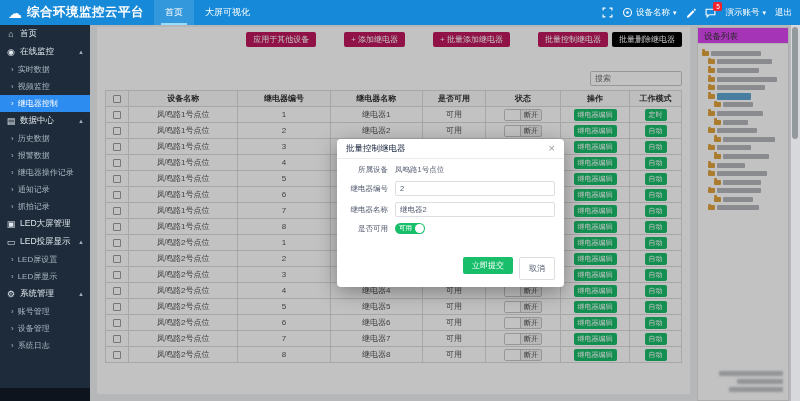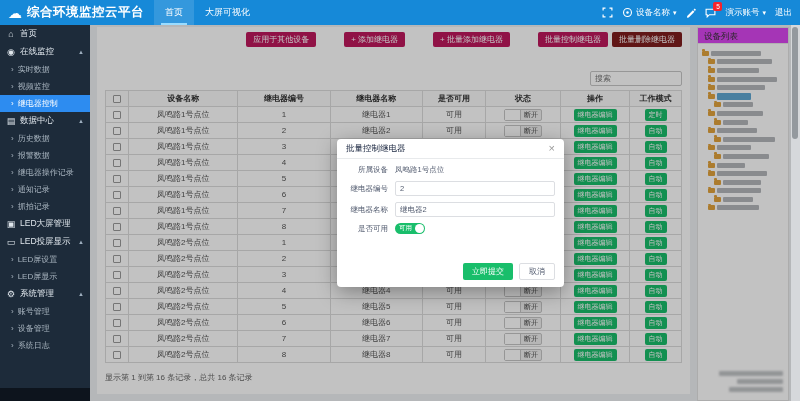--- a/index.html
+++ b/index.html
@@ -31,21 +31,21 @@
   .sub-arrow { margin-right:4px; font-size:8px; flex:none; }
   .side-caret { margin-left:auto; font-size:6px; color:#9fb0c0; }
   .sidebar-footer { position:absolute; bottom:0; left:0; right:0; height:13px; background:#0d141d; }
 
   
   .content { position:absolute; top:25px; left:90px; right:0; bottom:0; background:#eef1f4; }
   .card { position:absolute; left:7px; top:2px; width:593px; bottom:7px; background:#fff; padding:3px 8px; }
   .toolbar { display:flex; justify-content:flex-end; gap:4px; margin-top:2px; }
   .btn { height:15px; font-size:8px; color:#fff; border:none; border-radius:2px; padding:0 7px; cursor:pointer; white-space:nowrap; font-family:inherit; }
   .btn.green { background:#be185d;margin-left:24px; }
-  .btn.red { background:#7f1d1d;text-align:center; }
+  .btn.red { background:#000000;text-align:center; }
   .search-row { display:flex; justify-content:flex-end; margin-top:24px; }
   .search-input { width:92px; height:15px; border:1px solid #c7c7c7; border-radius:2px; font-size:8px; padding:0 4px; font-family:inherit; color:#555; }
   table.grid { width:100%; border-collapse:collapse; margin-top:4px; table-layout:fixed; }
   .grid th, .grid td { border:1px solid #dcdcdc; text-align:center; font-size:8px; color:#555; height:16px; padding:0 1px; overflow:hidden; white-space:nowrap; }
   .grid th { color:#333; font-weight:bold; background:#fafafa; }
   .cb { display:inline-block; width:8px; height:8px; border:1px solid #9a9a9a; background:#fff; border-radius:1px; vertical-align:middle; }
   .tswitch { display:inline-flex; align-items:center; width:38px; height:12px; border:1px solid #c6c6c6; border-radius:2px; background:#efefef; vertical-align:middle; cursor:pointer; }
   .tknob { width:16px; height:10px; background:#fff; border-right:1px solid #c6c6c6; flex:none; }
   .tlabel { flex:1; font-size:7px; color:#444; text-align:center; }
   .btn-cell { background:#19be6b; color:#fff; border:none; border-radius:2px; font-size:7px; padding:1px 4px; cursor:pointer; font-family:inherit; white-space:nowrap; }
@@ -75,21 +75,21 @@
   .frow label { width:42px; text-align:right; font-size:7.5px; color:#515a6e; margin-right:7px; flex:none; }
   .static-val { font-size:7.5px; color:#515a6e; }
   .field { flex:1; height:15px; border:1px solid #dcdee2; border-radius:2px; font-size:7.5px; color:#515a6e; padding:0 4px; font-family:inherit; background:#fff; }
   .select-box { flex:1; height:15px; border:1px solid #dcdee2; border-radius:2px; display:flex; align-items:center; padding:0 4px; font-size:7.5px; color:#515a6e; cursor:pointer; }
   .select-caret { margin-left:auto; color:#a5a5a5; font-size:7px; }
   .switch-on { width:30px; height:11px; background:#19be6b; border-radius:6px; display:flex; align-items:center; position:relative; padding-left:4px; cursor:pointer; }
   .switch-on .sw-txt { color:#fff; font-size:6.5px; }
   .switch-on .knob { position:absolute; right:1px; top:1px; width:9px; height:9px; background:#fff; border-radius:50%; }
   .modal-footer { position:absolute; bottom:7px; right:9px; display:flex; gap:6px; }
   .btn-submit { background:#19be6b; color:#fff; border:none; border-radius:2px; font-size:8px; height:17px; padding:0 9px; cursor:pointer; font-family:inherit; }
-  .btn-cancel { background:#fff; color:#515a6e; border:1px solid #dcdee2; border-radius:2px; font-size:8px; height:17px; padding:0 9px; cursor:pointer; font-family:inherit; }
+  .btn-cancel { background:#fff; color:#515a6e; border:1px solid #dcdee2; border-radius:2px; font-size:8px; height:23px; padding:0 9px; cursor:pointer; font-family:inherit; }
 </style>
 </head>
 <body>
 
 <div class="app">
 
   <header class="topbar">
     <span class="cloud">☁</span>
     <span class="brand">综合环境监控云平台</span>
     <nav class="top-nav">
@@ -455,21 +455,20 @@
               <td>可用</td>
               <td><span class="tswitch">
                   <span class="tknob"></span>
                   <span class="tlabel">断开</span>
                 </span></td>
               <td><button class="btn-cell">继电器编辑</button></td>
               <td><button class="btn-cell">自动</button></td>
             </tr>
           </tbody>
       </table>
-      <div class="page-info">显示第 1 到第 16 条记录，总共 16 条记录</div>
     </div>
 
     <div class="device-panel">
       <div class="panel-title">设备列表</div>
       <div class="tree">
           <div class="tree-row" style="padding-left: 0px;">
             <span class="folder"></span>
             <span class="bar" style="width: 50px;"></span>
           </div>
           <div class="tree-row" style="padding-left: 6px;">

